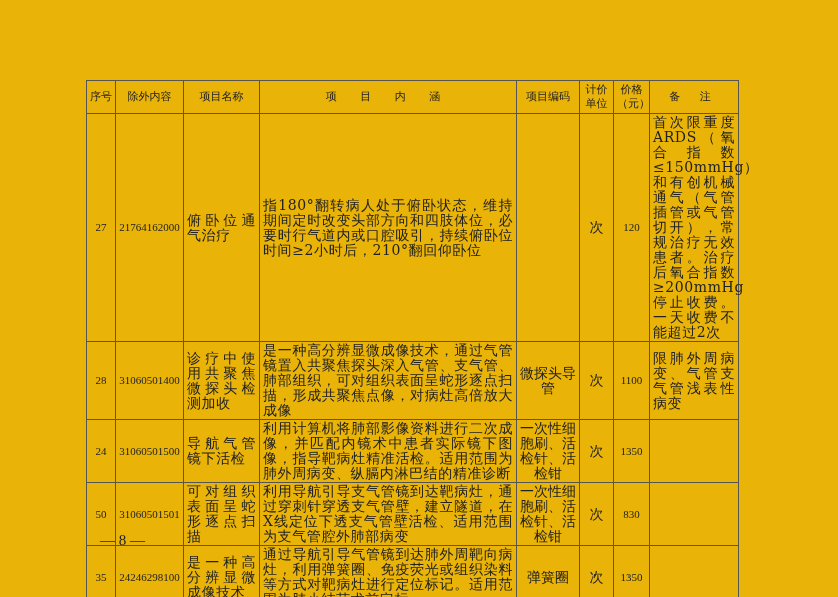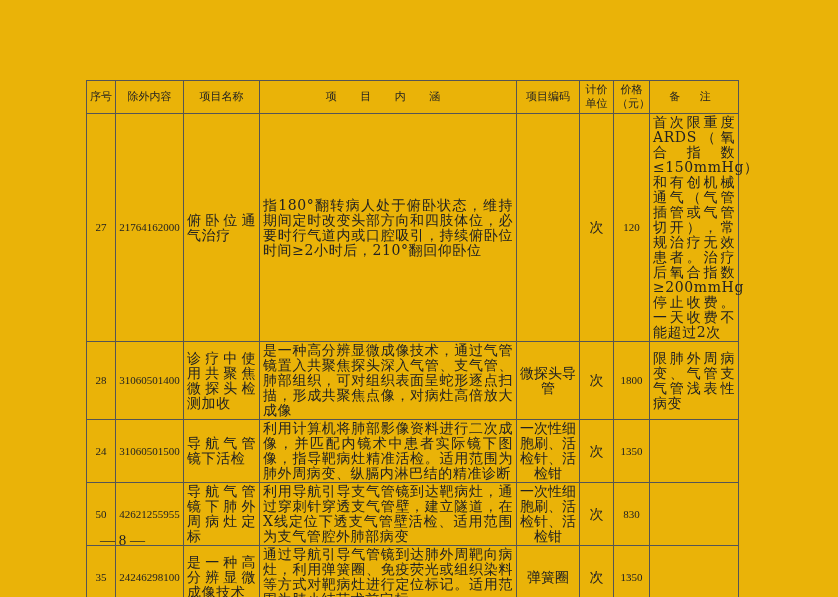--- a/index.html
+++ b/index.html
@@ -60,37 +60,37 @@
         <td class="num">120</td>
         <td class="just">首次限重度ARDS（氧合指数≤150mmHg）和有创机械通气（气管插管或气管切开），常规治疗无效患者。治疗后氧合指数≥200mmHg停止收费。一天收费不能超过2次</td>
       </tr>
       <tr style="height:61px">
         <td class="num">28</td>
         <td class="num">31060501400</td>
         <td class="just">诊疗中使用共聚焦微探头检测加收</td>
         <td class="just">是一种高分辨显微成像技术，通过气管镜置入共聚焦探头深入气管、支气管、肺部组织，可对组织表面呈蛇形逐点扫描，形成共聚焦点像，对病灶高倍放大成像</td>
         <td class="center">微探头导管</td>
         <td class="center">次</td>
-        <td class="num">1800</td>
+        <td class="num">1100</td>
         <td class="just">限肺外周病变、气管支气管浅表性病变</td>
       </tr>
       <tr style="height:50px">
         <td class="num">24</td>
         <td class="num">31060501500</td>
         <td class="just">导航气管镜下活检</td>
         <td class="just">利用计算机将肺部影像资料进行二次成像，并匹配内镜术中患者实际镜下图像，指导靶病灶精准活检。适用范围为肺外周病变、纵膈内淋巴结的精准诊断</td>
         <td class="center">一次性细胞刷、活检针、活检钳</td>
         <td class="center">次</td>
         <td class="num">1350</td>
         <td class="just"></td>
       </tr>
       <tr style="height:51px">
         <td class="num">50</td>
-        <td class="num">42621255955</td>
-        <td class="just">导航气管镜下肺外周病灶定标</td>
+        <td class="num">31060501501</td>
+        <td class="just">可对组织表面呈蛇形逐点扫描</td>
         <td class="just">利用导航引导支气管镜到达靶病灶，通过穿刺针穿透支气管壁，建立隧道，在X线定位下透支气管壁活检、适用范围为支气管腔外肺部病变</td>
         <td class="center">一次性细胞刷、活检针、活检钳</td>
         <td class="center">次</td>
         <td class="num">830</td>
         <td class="just"></td>
       </tr>
       <tr style="height:51px">
         <td class="num">35</td>
         <td class="num">24246298100</td>
         <td class="just">是一种高分辨显微成像技术</td>

